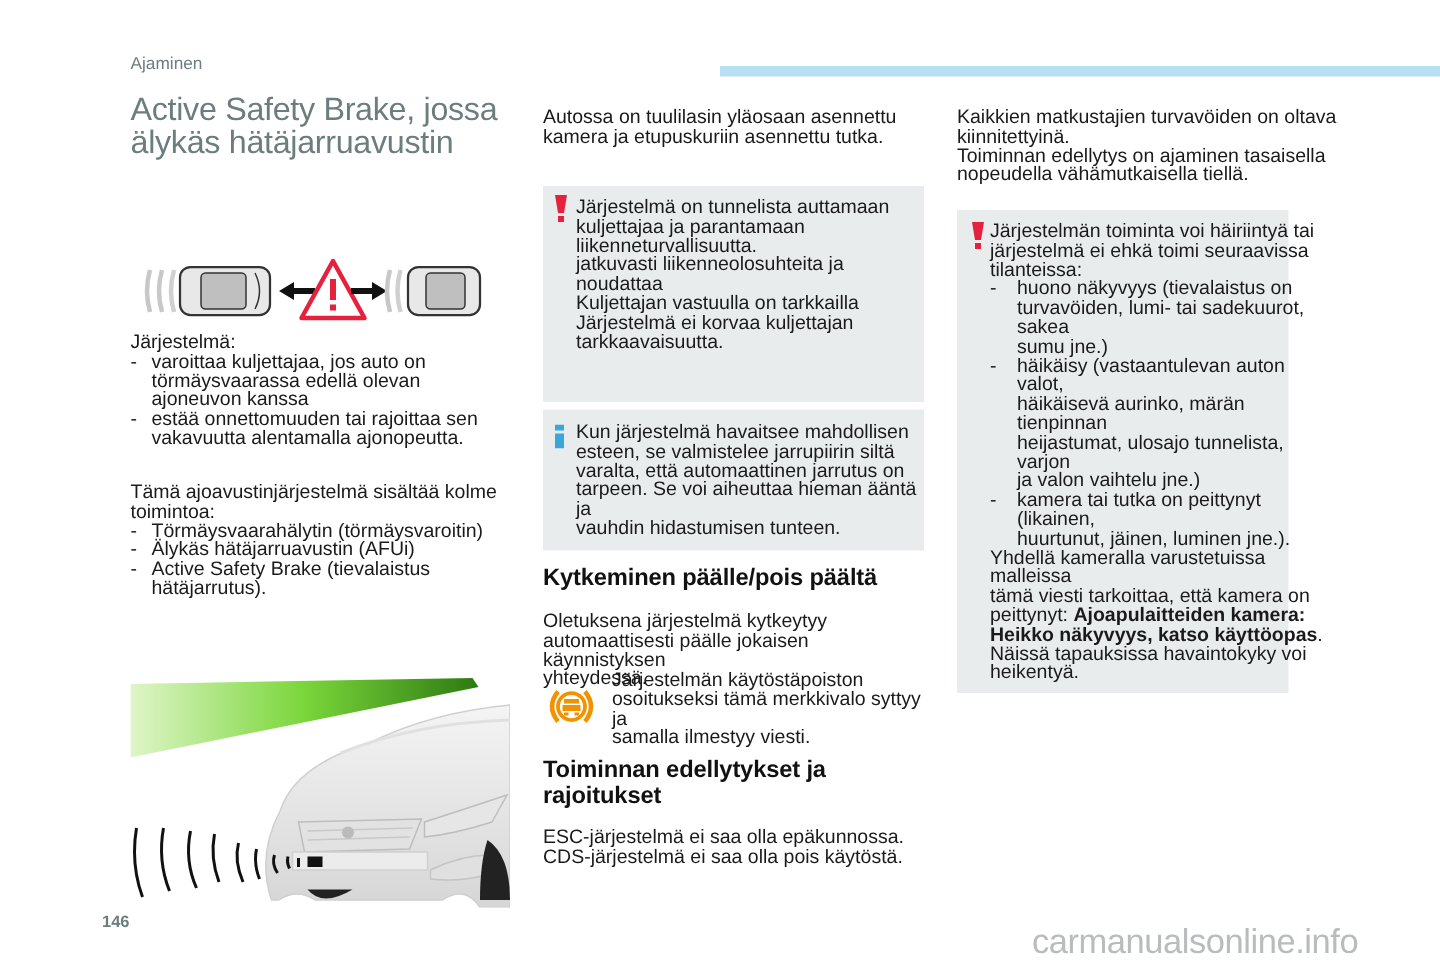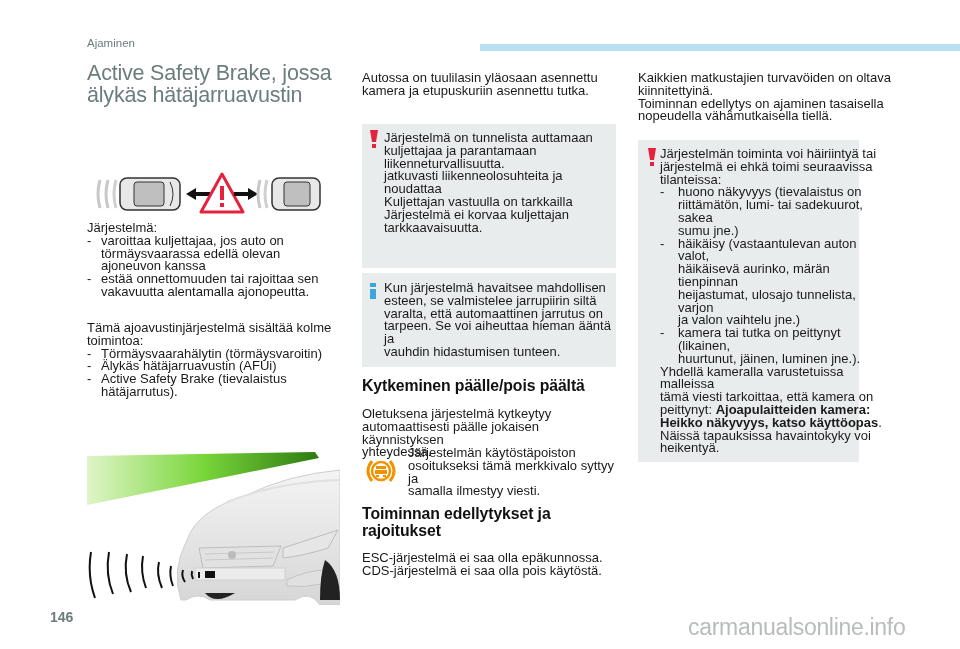--- a/index.html
+++ b/index.html
@@ -9,21 +9,21 @@
   .section-label { left:87px; top:37px; font-size:11.5px; color:#6b7d7c; }
   .top-bar { left:480px; top:44px; width:480px; height:7px; background:#b7e0f3; }
   .page-title { left:87px; top:62px; width:260px; font-size:21.5px; line-height:22px; color:#6b7d7c; font-weight:normal; letter-spacing:-0.2px; }
   .txt { font-size:13px; line-height:12.8px; color:#1a1a1a; }
   .list-row { display:flex; }
   .list-row .dash { width:14px; flex:none; }
   .list-row .body { flex:1; }
   .box { background:#e9eced; }
   .warn-icon, .info-icon { position:absolute; left:8px; top:6px; }
   .h2 { font-size:15.8px; line-height:17px; font-weight:bold; color:#111; letter-spacing:-0.1px; }
-  .page-num { left:50px; top:609px; font-size:14px; color:#6b7d7c; font-weight:bold;text-align:center; }
+  .page-num { left:68px; top:609px; font-size:11px; color:#6b7d7c; font-weight:bold;text-align:center; }
   .watermark { left:688px; top:614px; font-size:23px; color:#b9bcbc; letter-spacing:-0.3px; }
   b { font-weight:bold; }
 </style>
 </head>
 <body>
 
 <div class="abs section-label">Ajaminen</div>
 <div class="abs top-bar"></div>
 
 <h1 class="abs page-title">
@@ -225,21 +225,21 @@
       </svg>
   </div>
   <div class="txt" style="position:absolute;left:22px;top:8px;width:230px;">
     <div>Järjestelmän toiminta voi häiriintyä tai</div>
     <div>järjestelmä ei ehkä toimi seuraavissa</div>
     <div>tilanteissa:</div>
     <div class="list-row">
       <span class="dash" style="width:18px;">-</span>
       <span class="body">
         <div>huono näkyvyys (tievalaistus on</div>
-        <div>riittämätön, lumi- tai sadekuurot, sakea</div>
+        <div>turvavöiden, lumi- tai sadekuurot, sakea</div>
         <div>sumu jne.)</div>
       </span>
     </div>
     <div class="list-row">
       <span class="dash" style="width:18px;">-</span>
       <span class="body">
         <div>häikäisy (vastaantulevan auton valot,</div>
         <div>häikäisevä aurinko, märän tienpinnan</div>
         <div>heijastumat, ulosajo tunnelista, varjon</div>
         <div>ja valon vaihtelu jne.)</div>

